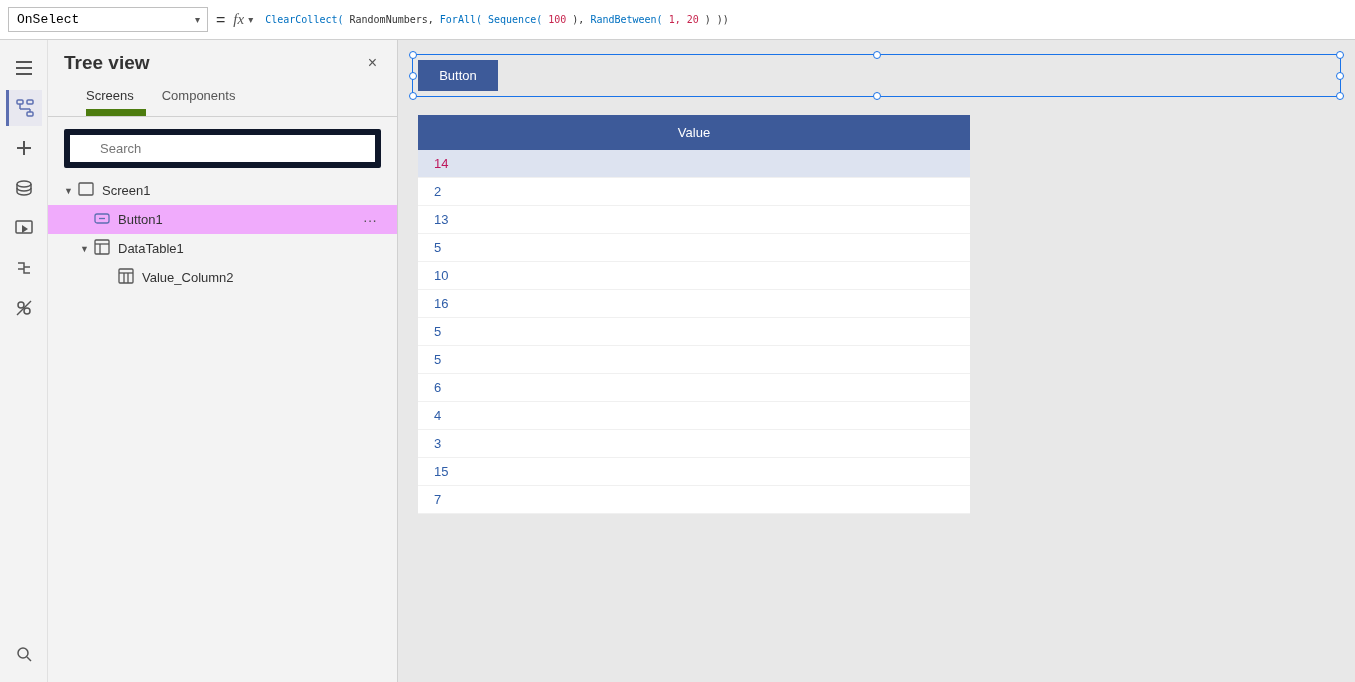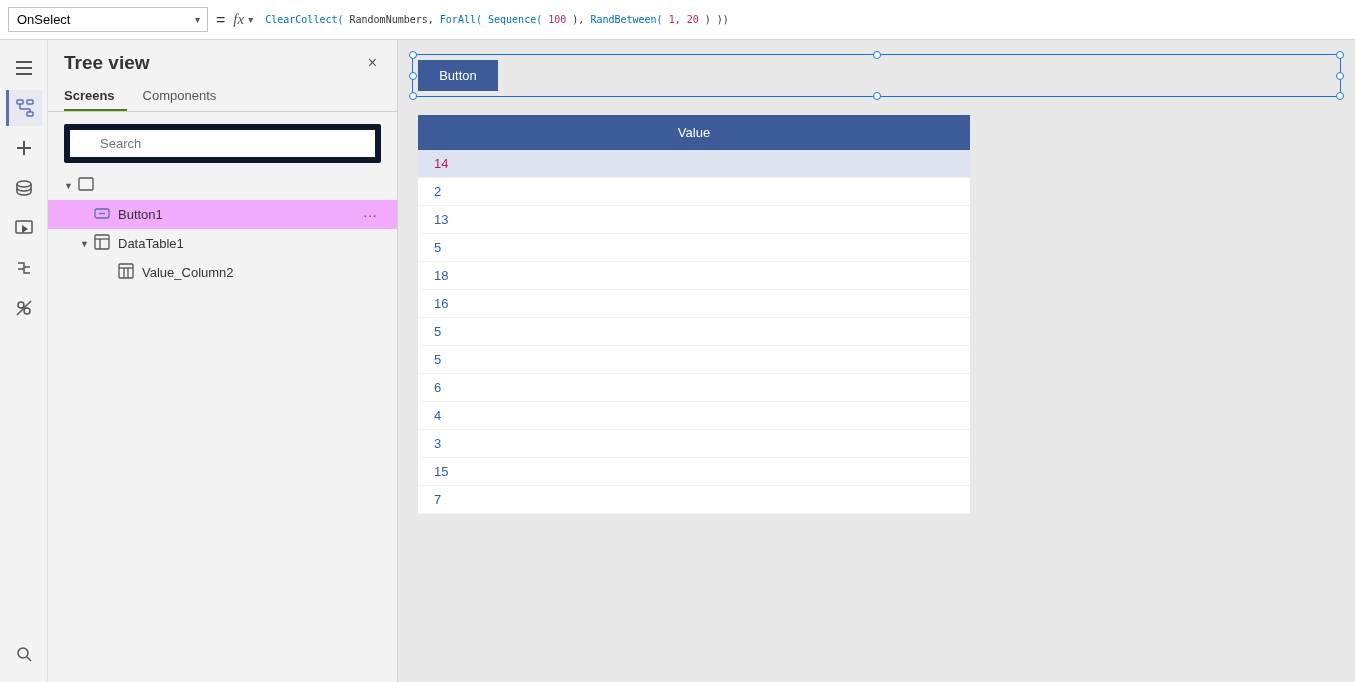--- a/index.html
+++ b/index.html
@@ -17,20 +17,21 @@
     }
     .property-select {
       width: 200px;
       border: 1px solid #c0c0c0;
       padding: 4px 8px;
       font-size: 13px;
       background: white;
       appearance: none;
       -webkit-appearance: none;
       cursor: pointer;
+      font-family: Liberation Mono, monospace;
     }
     .property-select-wrapper {
       position: relative;
       display: flex;
       align-items: center;
     }
     .select-chevron {
       position: absolute;
       right: 8px;
       pointer-events: none;
@@ -140,22 +141,23 @@
     .tree-tab {
       padding: 6px 12px 6px 0;
       margin-right: 16px;
       cursor: pointer;
       font-size: 13px;
       color: #555;
       border-bottom: 2px solid transparent;
     }
     .tree-tab.active {
       color: #333;
-      border-bottom: 2px solid #4d7c0f;
-      font-weight: 700;
+      border-bottom: 7px solid #4d7c0f;
+      font-weight: 400;
+      margin-left: 22px;
     }
     .search-box-wrapper {
       padding: 4px 16px 8px;
     }
     .search-box {
       width: 100%;
       padding: 6px 10px 6px 30px;
       border: 6px solid #0f172a;
       border-radius: 2px;
       background: white;
@@ -387,20 +389,21 @@
     <div class="tree-items">
 
 
       <div class="tree-item">
         <span class="chevron" style="color:#555;font-size:9px;">▼</span>
         <span class="icon" style="margin-right:6px;">
           <svg width="16" height="16" viewBox="0 0 16 16" fill="none">
               <rect x="1" y="2" width="14" height="12" rx="1" stroke="#555" stroke-width="1.3" fill="none"></rect>
             </svg>
         </span>
+        <span class="label">Screen1</span>
       </div>
 
       <div class="tree-item selected">
         <span class="indent">&nbsp;&nbsp;</span>
         <span class="chevron">&nbsp;</span>
         <span class="icon" style="margin-right:6px; color:#5c6fb1;">
           <svg width="16" height="16" viewBox="0 0 16 16" fill="none">
               <rect x="1" y="4" width="14" height="9" rx="2" stroke="#5c6fb1" stroke-width="1.3" fill="none"></rect>
               <line x1="5" y1="8.5" x2="11" y2="8.5" stroke="#5c6fb1" stroke-width="1.3"></line>
             </svg>
@@ -467,21 +470,21 @@
           <tr>
             <td>2</td>
           </tr>
           <tr>
             <td>13</td>
           </tr>
           <tr>
             <td>5</td>
           </tr>
           <tr>
-            <td>18</td>
+            <td>10</td>
           </tr>
           <tr>
             <td>16</td>
           </tr>
           <tr>
             <td>5</td>
           </tr>
           <tr>
             <td>5</td>
           </tr>

